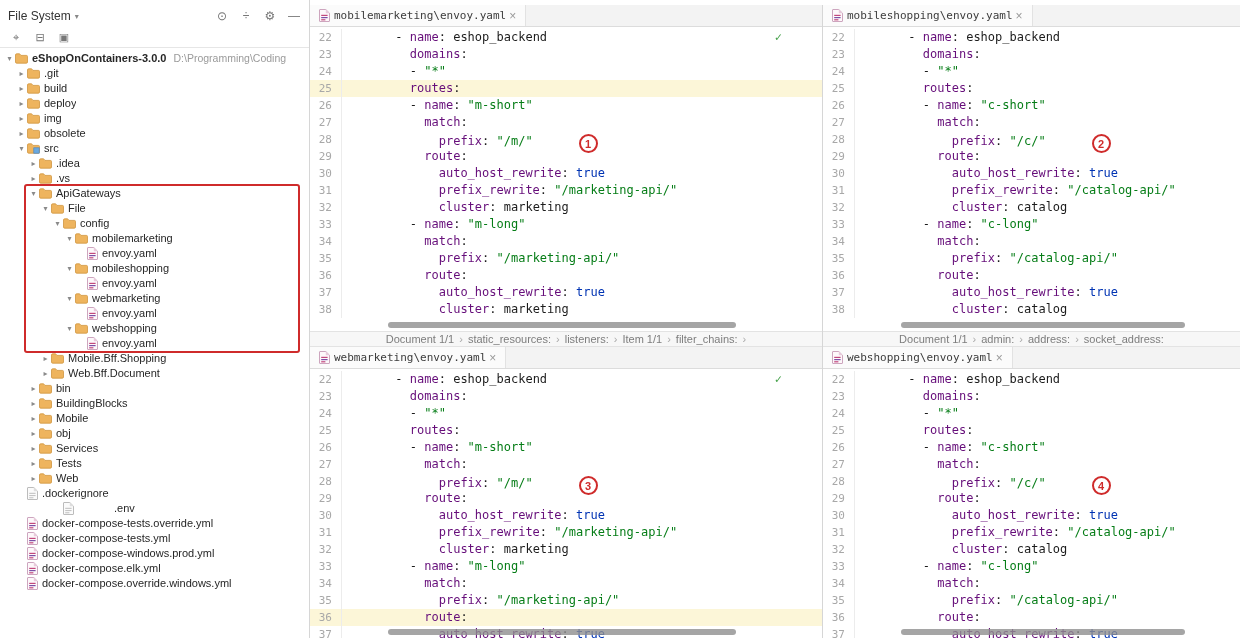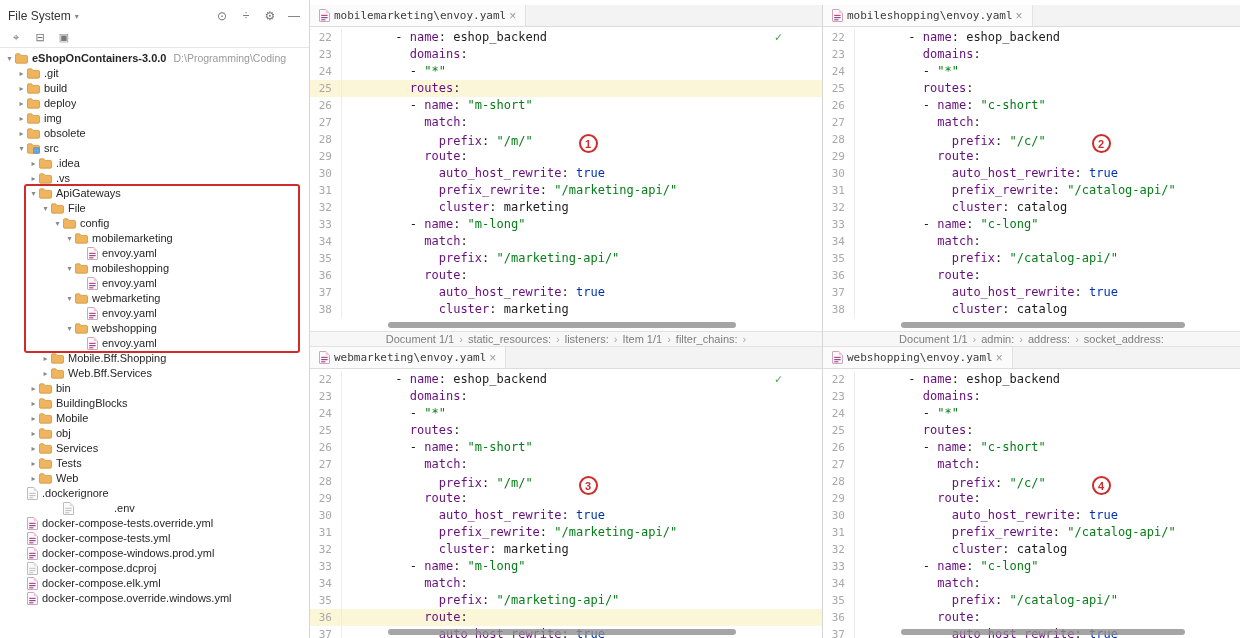--- a/index.html
+++ b/index.html
@@ -303,21 +303,21 @@
           </span>
           <span class="tlabel">Mobile.Bff.Shopping</span>
         </div>
         <div class="trow" style="padding-left: 40px;">
           <span class="chev">▸</span>
           <span class="ticon">
             <svg width="13" height="11" viewBox="0 0 13 11">
               <path d="M0.5 2 A1.2 1.2 0 0 1 1.7 0.8 H4.6 L6 2.4 H11.4 A1.1 1.1 0 0 1 12.5 3.5 V9 A1.2 1.2 0 0 1 11.3 10.2 H1.7 A1.2 1.2 0 0 1 0.5 9 Z" fill="#eeb45e" stroke="#d1953f" stroke-width="0.8"></path>
             </svg>
           </span>
-          <span class="tlabel">Web.Bff.Services</span>
+          <span class="tlabel">Web.Bff.Document</span>
         </div>
         <div class="trow" style="padding-left: 28px;">
           <span class="chev">▸</span>
           <span class="ticon">
             <svg width="13" height="11" viewBox="0 0 13 11">
               <path d="M0.5 2 A1.2 1.2 0 0 1 1.7 0.8 H4.6 L6 2.4 H11.4 A1.1 1.1 0 0 1 12.5 3.5 V9 A1.2 1.2 0 0 1 11.3 10.2 H1.7 A1.2 1.2 0 0 1 0.5 9 Z" fill="#eeb45e" stroke="#d1953f" stroke-width="0.8"></path>
             </svg>
           </span>
           <span class="tlabel">bin</span>
         </div>
@@ -432,33 +432,20 @@
           <span class="ticon">
             <svg width="11" height="13" viewBox="0 0 11 13">
               <path d="M1 0.5 H6.8 L10.5 4.2 V12 A0.5 0.5 0 0 1 10 12.5 H1 A0.5 0.5 0 0 1 0.5 12 V1 A0.5 0.5 0 0 1 1 0.5 Z" fill="#fdf8fa" stroke="#c08fae" stroke-width="0.8"></path>
               <path d="M6.8 0.5 L10.5 4.2 H6.8 Z" fill="#e8cadb"></path>
               <rect x="2.2" y="5.8" width="6.4" height="1.2" fill="#c2487d"></rect>
               <rect x="2.2" y="8" width="6.4" height="1.2" fill="#7b4fa6"></rect>
               <rect x="2.2" y="10.2" width="4.2" height="1.2" fill="#c2487d"></rect>
             </svg>
           </span>
           <span class="tlabel">docker-compose-windows.prod.yml</span>
-        </div>
-        <div class="trow" style="padding-left: 16px;">
-          <span class="chev"></span>
-          <span class="ticon">
-            <svg width="11" height="13" viewBox="0 0 11 13">
-              <path d="M1 0.5 H6.8 L10.5 4.2 V12 A0.5 0.5 0 0 1 10 12.5 H1 A0.5 0.5 0 0 1 0.5 12 V1 A0.5 0.5 0 0 1 1 0.5 Z" fill="#fbfbfb" stroke="#ababab" stroke-width="0.8"></path>
-              <path d="M6.8 0.5 L10.5 4.2 H6.8 Z" fill="#dedede"></path>
-              <rect x="2.2" y="5.8" width="6.4" height="1.1" fill="#c4c4c4"></rect>
-              <rect x="2.2" y="8" width="6.4" height="1.1" fill="#c4c4c4"></rect>
-              <rect x="2.2" y="10.2" width="4.2" height="1.1" fill="#c4c4c4"></rect>
-            </svg>
-          </span>
-          <span class="tlabel">docker-compose.dcproj</span>
         </div>
         <div class="trow" style="padding-left: 16px;">
           <span class="chev"></span>
           <span class="ticon">
             <svg width="11" height="13" viewBox="0 0 11 13">
               <path d="M1 0.5 H6.8 L10.5 4.2 V12 A0.5 0.5 0 0 1 10 12.5 H1 A0.5 0.5 0 0 1 0.5 12 V1 A0.5 0.5 0 0 1 1 0.5 Z" fill="#fdf8fa" stroke="#c08fae" stroke-width="0.8"></path>
               <path d="M6.8 0.5 L10.5 4.2 H6.8 Z" fill="#e8cadb"></path>
               <rect x="2.2" y="5.8" width="6.4" height="1.2" fill="#c2487d"></rect>
               <rect x="2.2" y="8" width="6.4" height="1.2" fill="#7b4fa6"></rect>
               <rect x="2.2" y="10.2" width="4.2" height="1.2" fill="#c2487d"></rect>

